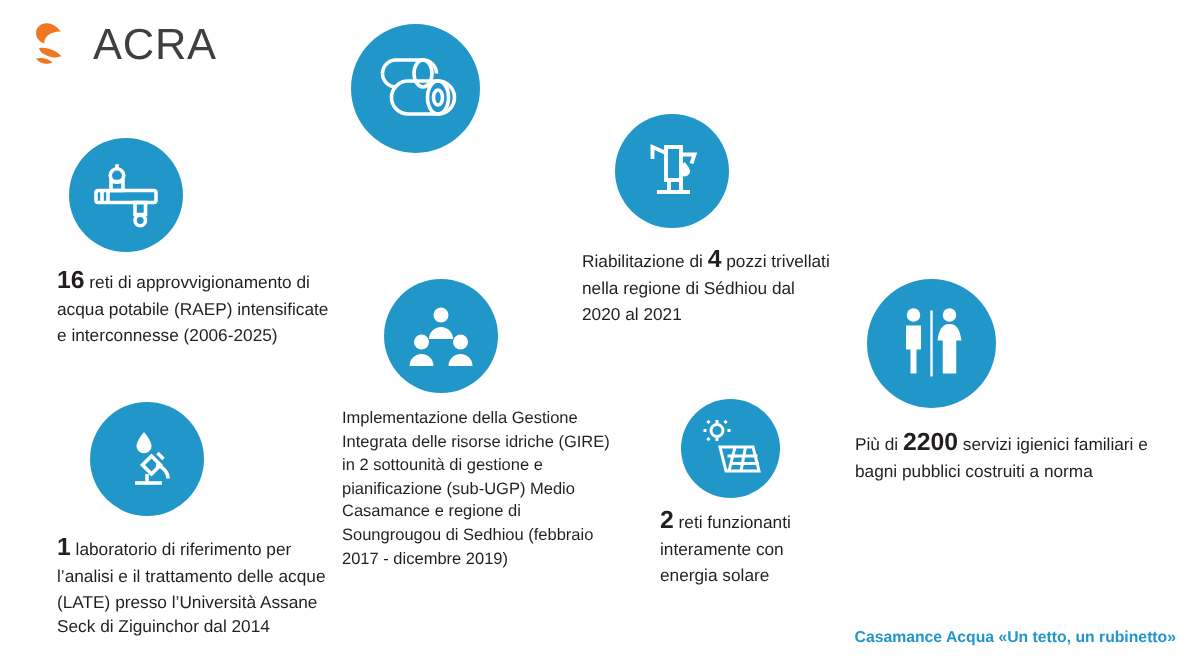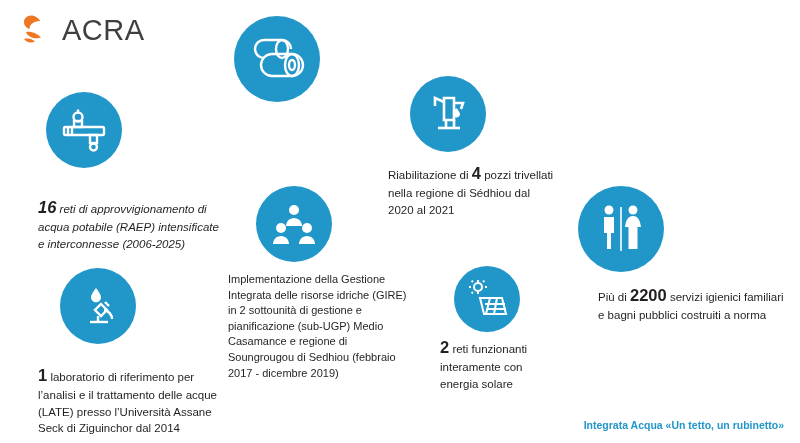--- a/index.html
+++ b/index.html
@@ -104,21 +104,21 @@
       <svg width="48" height="48" viewBox="0 0 48 48" fill="none" stroke="#ffffff" stroke-width="2.4">
         <rect x="4" y="21" width="40" height="8" rx="1.5" fill="none"></rect>
         <rect x="14" y="15" width="8" height="6" fill="none"></rect>
         <circle cx="18" cy="11" r="4.5" fill="none"></circle>
         <path d="M18 6.5v-3"></path>
         <rect x="30" y="29" width="7" height="8" fill="none"></rect>
         <circle cx="33.5" cy="41" r="3.5" fill="none"></circle>
         <path d="M8 21v8M12 21v8"></path>
       </svg>
     </div>
-    <div class="caption" style="margin-top:28px;font-style:italic;">
+    <div class="caption" style="margin-top:8px;">
       <span class="big">16</span><span> reti di approvvigionamento di acqua potabile (RAEP) intensificate e interconnesse (2006-2025)</span>
     </div>
   </div>
 
   <div class="item" style="left:222px; top:16px; width:172px;">
     <div class="circle c-lg" style="margin-left:12px;">
       <svg width="56" height="56" viewBox="0 0 56 56" fill="none" stroke="#ffffff" stroke-width="2.4">
         <path d="M12 34c0-6 5-11 11-11h20c6 0 11 5 11 11s-5 11-11 11H23c-6 0-11-5-11-11z" fill="none"></path>
         <ellipse cx="43" cy="34" rx="7" ry="11" fill="none"></ellipse>
         <ellipse cx="43" cy="34" rx="3" ry="5" fill="none"></ellipse>
@@ -163,50 +163,50 @@
   <div class="item" style="left:570px; top:186px; width:214px;">
     <div class="circle c-lg" style="margin-left:8px;">
       <svg width="56" height="56" viewBox="0 0 56 56" fill="#ffffff">
         <circle cx="16" cy="9" r="4.5"></circle>
         <path d="M11 16h10v16h-3v16h-4V32h-3z"></path>
         <rect x="27.2" y="6" width="1.6" height="44"></rect>
         <circle cx="40" cy="9" r="4.5"></circle>
         <path d="M40 15c-5 0-7 4-8 11h3.5v22h9V26H48c-1-7-3-11-8-11z"></path>
       </svg>
     </div>
-    <div class="caption" style="margin-top:12px;margin-left:28px;">
+    <div class="caption" style="margin-top:12px;">
       <span>Più di </span><span class="big">2200</span><span> servizi igienici familiari e bagni pubblici costruiti a norma</span>
     </div>
   </div>
 
   <div class="item" style="left:38px; top:268px; width:196px;">
     <div class="circle c-md" style="margin-left:22px;">
       <svg width="48" height="48" viewBox="0 0 48 48" fill="none" stroke="#ffffff" stroke-width="2.4">
         <path d="M22 6c0 0 5 6 5 9.2 0 2.8-2.2 5-5 5s-5-2.2-5-5C17 12 22 6 22 6z" fill="#ffffff" stroke="none"></path>
         <path d="M27 22l6 6-6 6-6-6z" fill="none"></path>
         <path d="M31 20l4 4"></path>
         <path d="M24 34v6"></path>
         <path d="M16 40h18"></path>
         <path d="M30 28c5 1 8 5 8 9" fill="none"></path>
       </svg>
     </div>
-    <div class="caption" style="margin-top:20px;">
+    <div class="caption" style="margin-top:10px;">
       <span class="big">1</span><span> laboratorio di riferimento per l’analisi e il trattamento delle acque (LATE) presso l’Università Assane Seck di Ziguinchor dal 2014</span>
     </div>
   </div>
 
   <div class="item" style="left:440px; top:266px; width:120px;">
     <div class="circle c-sm" style="margin-left:14px;">
       <svg width="42" height="42" viewBox="0 0 42 42" fill="none" stroke="#ffffff" stroke-width="2">
         <circle cx="12" cy="9" r="4" fill="none"></circle>
         <path d="M12 2v2M12 14v2M5 9H3M21 9h-2M7 4l-1.4-1.4M17 4l1.4-1.4M7 14l-1.4 1.4"></path>
         <path d="M14 20h22l4 16H18z" fill="none"></path>
         <path d="M19 26h20M21 31h19M24 20l-4 16M31 20l-3 16"></path>
       </svg>
     </div>
     <div class="caption" style="margin-top:4px;">
       <span class="big">2</span><span> reti funzionanti interamente con energia solare</span>
     </div>
   </div>
 
-  <div class="footer-note">Integrata Acqua «Un tetto, un rubinetto»</div>
+  <div class="footer-note">Casamance Acqua «Un tetto, un rubinetto»</div>
 
 </div>
 
 </body></html>

